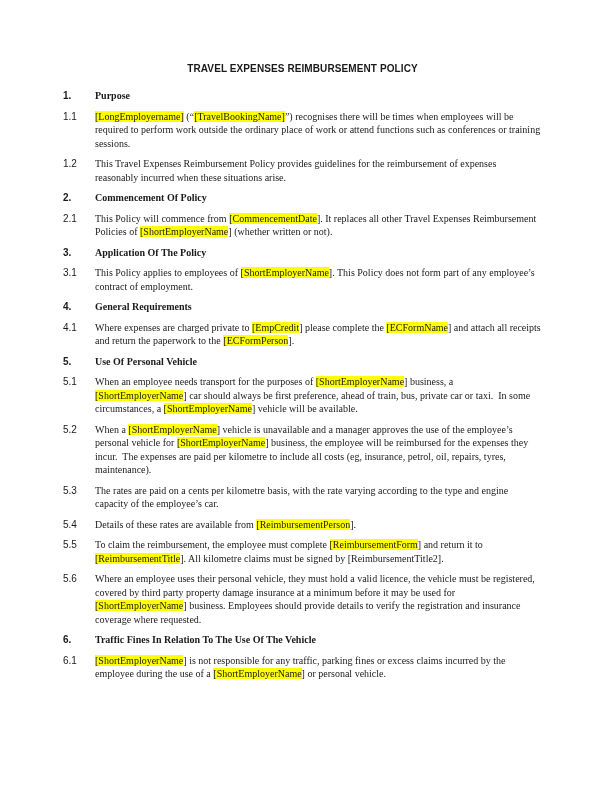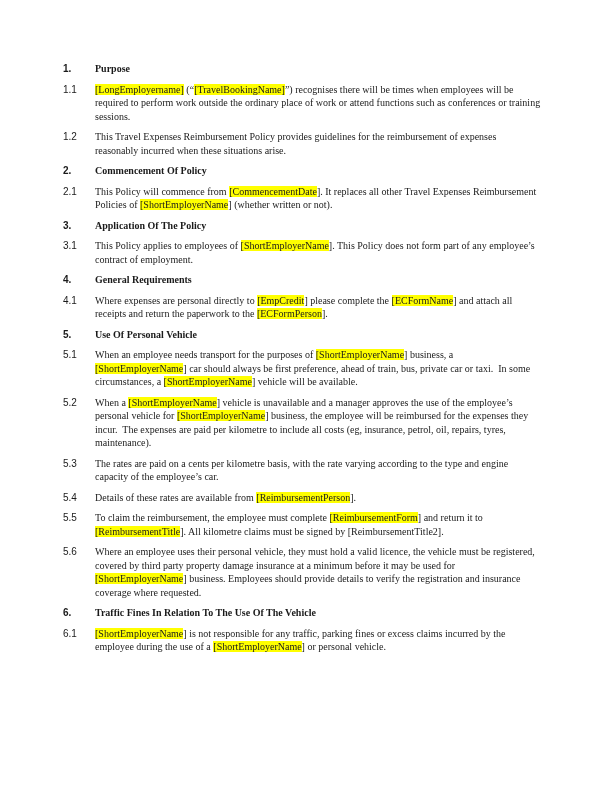--- a/index.html
+++ b/index.html
@@ -51,20 +51,21 @@
   }
   .hl {
     background: var(--hl-color, #ffff00);
     text-align: right;
   }
 </style>
 </head>
 <body>
 
 <div class="page">
+  <h1 class="doc-title">TRAVEL EXPENSES REIMBURSEMENT POLICY</h1>
   <div id="doc-body">
       <div class="item heading">
         <span class="num">1.</span>
         <span class="text"><span>Purpose</span></span>
       </div>
       <div class="item clause">
         <span class="num">1.1</span>
         <span class="text"><span class="hl">[LongEmployername]</span><span> (“</span><span class="hl">[TravelBookingName]</span><span>”) recognises there will be times when employees will be required to perform work outside the ordinary place of work or attend functions such as conferences or training sessions.</span></span>
       </div>
       <div class="item clause">
@@ -86,21 +87,21 @@
       <div class="item clause">
         <span class="num">3.1</span>
         <span class="text"><span>This Policy applies to employees of </span><span class="hl">[ShortEmployerName</span><span>]. This Policy does not form part of any employee’s contract of employment.</span></span>
       </div>
       <div class="item heading">
         <span class="num">4.</span>
         <span class="text"><span>General Requirements</span></span>
       </div>
       <div class="item clause">
         <span class="num">4.1</span>
-        <span class="text"><span>Where expenses are personal directly to </span><span class="hl">[EmpCredit</span><span>] please complete the </span><span class="hl">[ECFormName</span><span>] and attach all receipts and return the paperwork to the </span><span class="hl">[ECFormPerson</span><span>].</span></span>
+        <span class="text"><span>Where expenses are charged private to </span><span class="hl">[EmpCredit</span><span>] please complete the </span><span class="hl">[ECFormName</span><span>] and attach all receipts and return the paperwork to the </span><span class="hl">[ECFormPerson</span><span>].</span></span>
       </div>
       <div class="item heading">
         <span class="num">5.</span>
         <span class="text"><span>Use Of Personal Vehicle</span></span>
       </div>
       <div class="item clause">
         <span class="num">5.1</span>
         <span class="text"><span>When an employee needs transport for the purposes of </span><span class="hl">[ShortEmployerName</span><span>] business, a </span><span class="hl">[ShortEmployerName</span><span>] car should always be first preference, ahead of train, bus, private car or taxi.  In some circumstances, a </span><span class="hl">[ShortEmployerName</span><span>] vehicle will be available.</span></span>
       </div>
       <div class="item clause">

